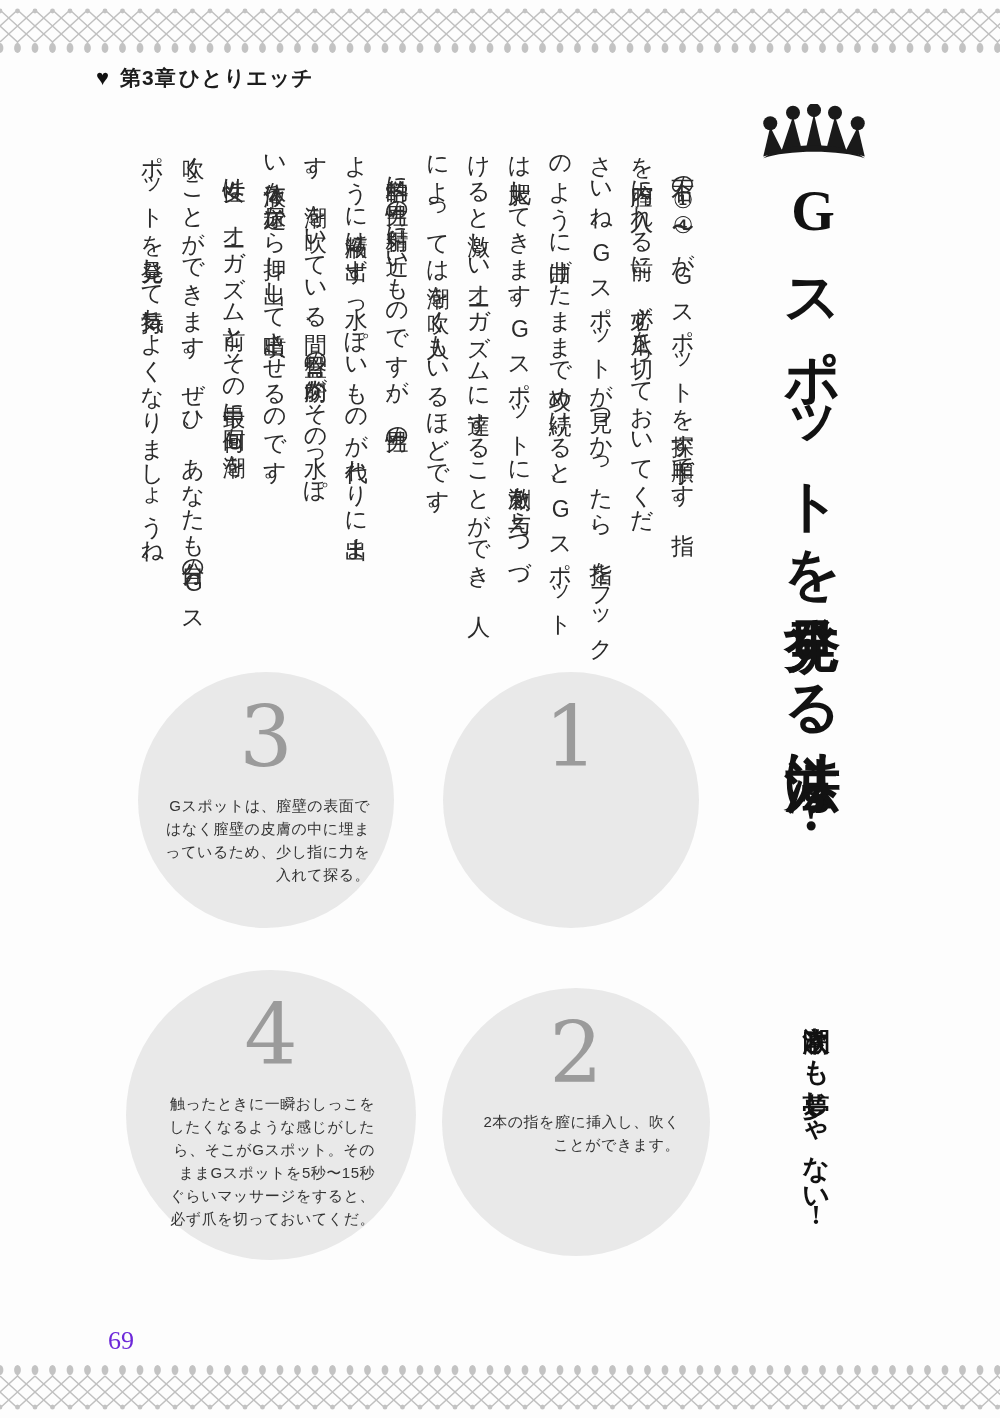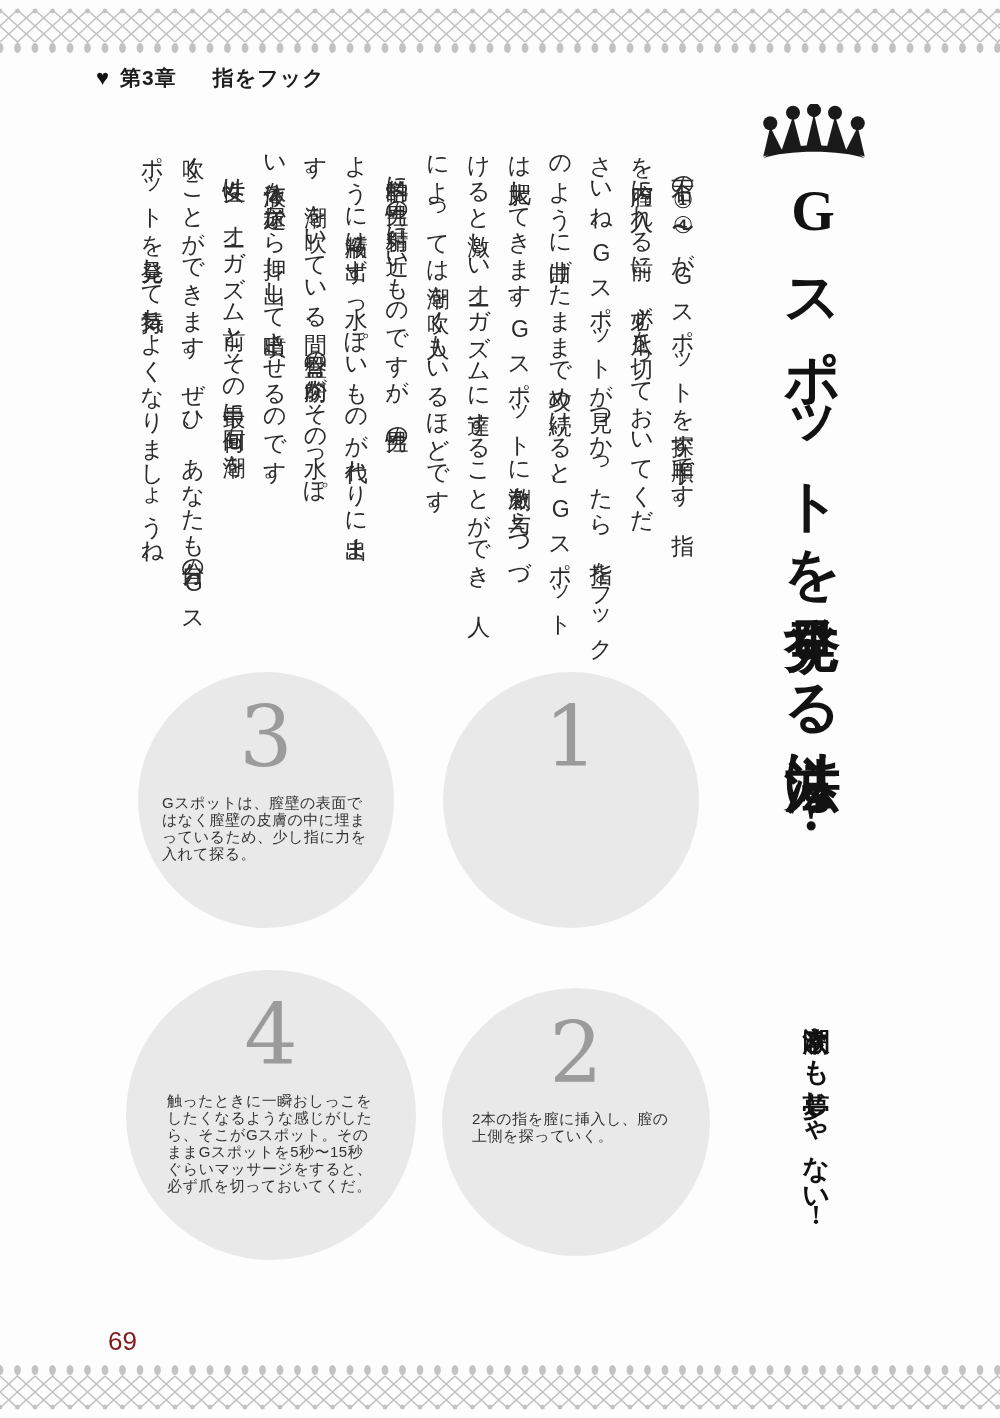--- a/index.html
+++ b/index.html
@@ -8,21 +8,21 @@
 
   
   .lace{position:absolute;left:0;width:1000px;height:46px;}
   .lace-top{top:8px;}
   .lace-bottom{top:1364px;transform:scaleY(-1);}
 
   
   .chapter{position:absolute;left:96px;top:64px;display:flex;align-items:center;
            font-weight:700;font-size:21px;color:#1d1d1d;letter-spacing:1px;}
   .chapter .heart{font-size:22px;margin-right:10px;color:#111;}
-  .chapter .ch-label{margin-right:36px;}
+  .chapter .ch-label{margin-right:2px;}
 
   
   .crown{position:absolute;left:761px;top:104px;}
   .main-title{position:absolute;left:782px;top:180px;height:840px;
               writing-mode:vertical-rl;text-orientation:upright;
               font-family:"Liberation Serif","DejaVu Serif",serif;
               font-size:56px;font-weight:700;letter-spacing:2px;line-height:62px;color:#121212;}
   .sub-title{position:absolute;left:799px;top:1006px;height:300px;
              writing-mode:vertical-rl;text-orientation:upright;
              font-family:"Liberation Serif","DejaVu Serif",serif;
@@ -36,27 +36,27 @@
 
   
   .circle{position:absolute;border-radius:50%;background:#e9e9e9;
           display:flex;flex-direction:column;align-items:center;box-sizing:border-box;padding-top:20px;}
   .c3{left:138px;top:672px;width:256px;height:256px;}
   .c1{left:443px;top:672px;width:256px;height:256px;}
   .c4{left:126px;top:970px;width:290px;height:290px;}
   .c2{left:442px;top:988px;width:268px;height:268px;}
   .circle .num{font-family:"DejaVu Serif","Liberation Serif",serif;
                font-size:84px;line-height:90px;color:#9b9b9b;}
-  .circle p{width:208px;margin:12px auto 0;font-size:15px;line-height:17px;
-            letter-spacing:0.5px;color:#333;text-align:left;}
+  .circle p{width:208px;margin:12px auto 0;font-size:15px;line-height:23px;
+            letter-spacing:0.5px;color:#333;text-align:right;}
 
   
   .page-num{position:absolute;left:108px;top:1326px;
-            font-family:Liberation Sans, sans-serif;
-            font-size:26px;color:#7f1d1d;}
+            font-family:Liberation Serif, serif;
+            font-size:26px;color:#6d28d9;}
 </style>
 </head>
 <body>
 
 <div class="page">
 
   <svg class="lace lace-top" viewBox="0 0 1000 46" preserveAspectRatio="none">
     <defs>
       <pattern id="laceTile" width="35" height="46" patternUnits="userSpaceOnUse">
         <path d="M17.5,2 L35,18 L17.5,34 L0,18 Z" fill="none" stroke="#c0c0c0" stroke-width="1.6"></path>
@@ -70,21 +70,21 @@
         <ellipse cx="17.5" cy="40" rx="3.4" ry="5" fill="#c3c3c3"></ellipse>
         <ellipse cx="35" cy="40" rx="3.4" ry="5" fill="#c3c3c3"></ellipse>
       </pattern>
     </defs>
     <rect width="1000" height="46" fill="url(#laceTile)"></rect>
   </svg>
 
   <div class="chapter">
     <span class="heart">♥</span>
     <span class="ch-label">第3章</span>
-    <span class="ch-title">指をフック</span>
+    <span class="ch-title">ひとりエッチ</span>
   </div>
 
   <svg class="crown" width="106" height="56" viewBox="0 0 120 64">
     <g fill="#1a1a1a">
       <circle cx="10" cy="22" r="8"></circle>
       <circle cx="36" cy="10" r="8"></circle>
       <circle cx="60" cy="7" r="8"></circle>
       <circle cx="84" cy="10" r="8"></circle>
       <circle cx="110" cy="22" r="8"></circle>
       <path d="M10,26 L24,54 L2,60 Z"></path>
@@ -122,21 +122,21 @@
   </div>
   <div class="circle c1">
     <div class="num">1</div>
   </div>
   <div class="circle c4">
     <div class="num">4</div>
     <p>触ったときに一瞬おしっこをしたくなるような感じがしたら、そこがGスポット。そのままGスポットを5秒〜15秒ぐらいマッサージをすると、必ず爪を切っておいてくだ。</p>
   </div>
   <div class="circle c2">
     <div class="num">2</div>
-    <p>2本の指を膣に挿入し、膣の上側を探っていく。</p>
+    <p>2本の指を膣に挿入し、吹くことができます。</p>
   </div>
 
   <div class="page-num">69</div>
 
   <svg class="lace lace-bottom" viewBox="0 0 1000 46" preserveAspectRatio="none">
     <rect width="1000" height="46" fill="url(#laceTile)"></rect>
   </svg>
 
 </div>
 

